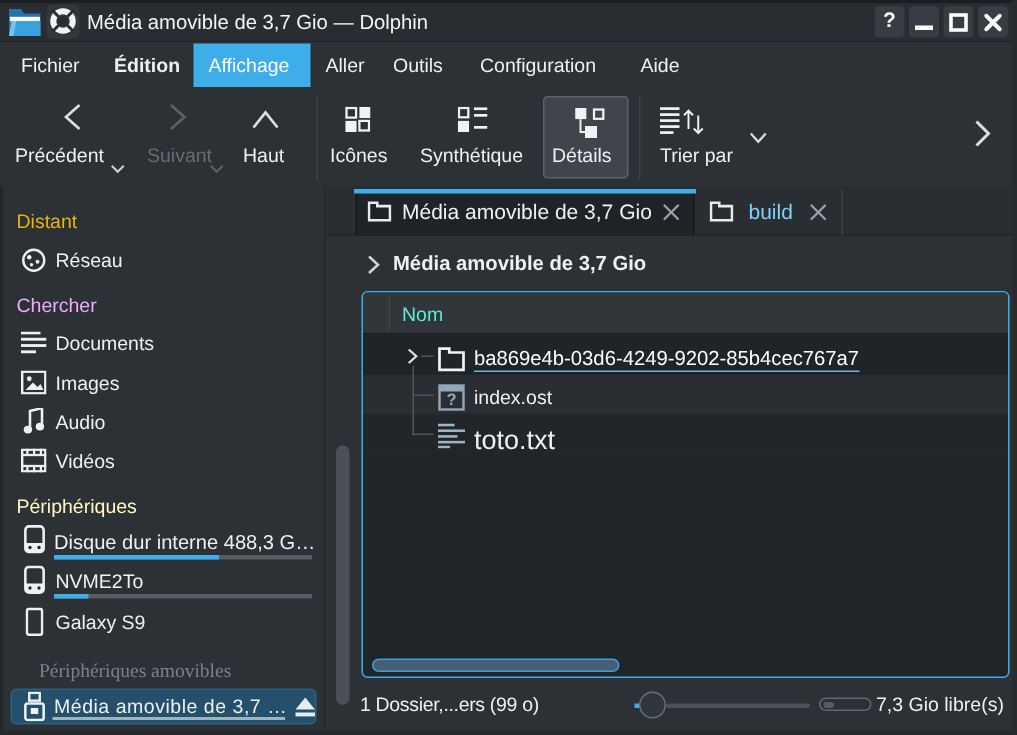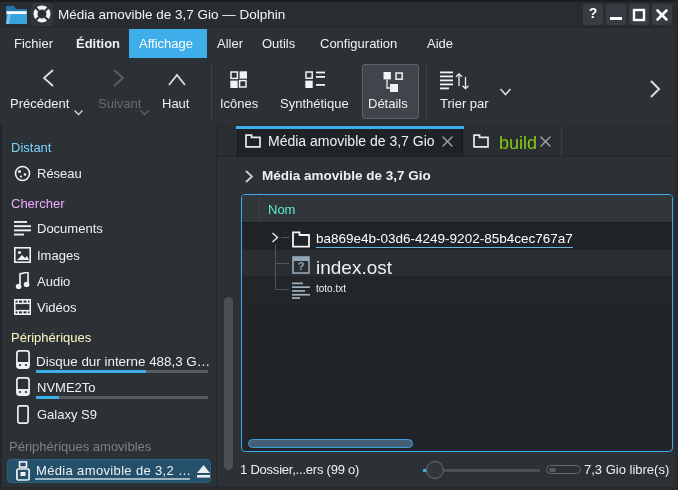--- a/index.html
+++ b/index.html
@@ -136,21 +136,21 @@
 <svg class="abs" style="left:648px;top:79px;" width="14" height="20" viewBox="0 0 14 20">
     <polyline points="3,2 11,10 3,18" fill="none" stroke="#dcdfe2" stroke-width="2"></polyline>
   </svg>
 
 <div class="abs" style="left:0;top:124px;width:678px;height:366px;background:#2c3136;"></div>
 <div class="abs" style="left:0;top:124px;width:2px;height:366px;background:#23272b;"></div>
 <div class="abs" style="left:216px;top:124px;width:1px;height:366px;background:#24282c;"></div>
 
 <div class="abs" style="left:224px;top:297px;width:9px;height:173px;background:#4a5056;border-radius:4.5px;"></div>
 
-<div class="abs" style="left:11px;top:140px;color:#7dd3fc;">Distant</div>
+<div class="abs" style="left:11px;top:140px;color:#eab308;">Distant</div>
 
 <svg class="abs" style="left:14px;top:165px;" width="17" height="17" viewBox="0 0 17 17">
   <circle cx="8.5" cy="8.5" r="7" fill="none" stroke="#eef0f1" stroke-width="1.6"></circle>
   <circle cx="5.5" cy="6.5" r="1.5" fill="#eef0f1"></circle>
   <circle cx="11" cy="9.5" r="1.3" fill="#eef0f1"></circle>
   <circle cx="7" cy="11.5" r="1.1" fill="#eef0f1"></circle>
 </svg>
 <div class="abs" style="left:37px;top:166px;">Réseau</div>
 
 <div class="abs" style="left:11px;top:196px;color:#f0abfc;">Chercher</div>
@@ -212,29 +212,29 @@
 </svg>
 <div class="abs" style="left:37px;top:380px;">NVME2To</div>
 <div class="abs" style="left:36px;top:396px;width:172px;height:2.6px;background:#565c61;"></div>
 <div class="abs" style="left:36px;top:396px;width:23px;height:2.6px;background:#3daee9;"></div>
 
 <svg class="abs" style="left:17px;top:405px;" width="12" height="19" viewBox="0 0 12 19">
   <rect x="0.9" y="0.9" width="10.2" height="17.2" rx="1.5" fill="none" stroke="#eef0f1" stroke-width="1.7"></rect>
 </svg>
 <div class="abs" style="left:37px;top:407px;">Galaxy S9</div>
 
-<div class="abs" style="left:9px;top:439px;color:#7a8287;">Périphériques amovibles</div>
+<div class="abs" style="left:26px;top:439px;color:#7a8287;font-family:Liberation Serif, serif;">Périphériques amovibles</div>
 
 <div class="abs" style="left:7px;top:459px;width:204px;height:24px;background:#24506b;border:1px solid #2e6180;border-radius:4px;"></div>
 <svg class="abs" style="left:16px;top:461px;" width="14" height="20" viewBox="0 0 14 20">
   <rect x="3.5" y="0.9" width="7" height="5.2" fill="none" stroke="#eef0f1" stroke-width="1.6"></rect>
   <rect x="0.9" y="8" width="12.2" height="11" rx="1.5" fill="none" stroke="#eef0f1" stroke-width="1.7"></rect>
   <rect x="4.5" y="11" width="5" height="4" fill="#eef0f1"></rect>
 </svg>
-<div class="abs" style="left:36px;top:463px;letter-spacing:0.35px;">Média amovible de 3,2 …</div>
+<div class="abs" style="left:36px;top:463px;letter-spacing:0.35px;">Média amovible de 3,7 …</div>
 <svg class="abs" style="left:196px;top:465px;" width="15" height="14" viewBox="0 0 15 14">
   <path d="M7.5 0 L14 8 L1 8 Z" fill="#e8ecee"></path>
   <rect x="1" y="10" width="13" height="2.6" fill="#e8ecee"></rect>
 </svg>
 <div class="abs" style="left:35px;top:478px;width:155px;height:2px;background:#9fb4c1;"></div>
 
 <div class="abs" style="left:217px;top:124px;width:461px;height:33px;background:#2a2e33;"></div>
 <div class="abs" style="left:217px;top:156px;width:461px;height:1px;background:#212529;"></div>
 
 <div class="abs" style="left:237px;top:126px;width:226px;height:31px;background:#1f2327;border-left:1px solid #16191c;border-right:1px solid #16191c;"></div>
@@ -247,21 +247,21 @@
     <g stroke="#9aa0a5" stroke-width="1.5" stroke-linecap="round">
       <line x1="2" y1="2" x2="11" y2="11"></line>
       <line x1="11" y1="2" x2="2" y2="11"></line>
     </g>
   </svg>
 
 <div class="abs" style="left:561px;top:126px;width:1px;height:31px;background:#3a3f44;"></div>
 <svg class="abs" style="left:473px;top:134px;" width="16" height="14" viewBox="0 0 16 14">
   <path d="M1 12.8 L1 1.2 L6.5 1.2 L6.5 3.4 L15 3.4 L15 12.8 Z" fill="none" stroke="#e8ebed" stroke-width="1.7"></path>
 </svg>
-<div class="abs" style="left:499px;top:133px;font-size:18px;color:#84cc16;">build</div>
+<div class="abs" style="left:499px;top:133px;font-size:14px;color:#7dd3fc;">build</div>
 <svg class="abs" style="left:539px;top:135px;" width="13" height="13" viewBox="0 0 13 13">
     <g stroke="#9aa0a5" stroke-width="1.5" stroke-linecap="round">
       <line x1="2" y1="2" x2="11" y2="11"></line>
       <line x1="11" y1="2" x2="2" y2="11"></line>
     </g>
   </svg>
 
 <svg class="abs" style="left:243px;top:169px;" width="12" height="15" viewBox="0 0 12 15">
     <polyline points="3,2 9,7.5 3,13" fill="none" stroke="#cfd3d6" stroke-width="1.7"></polyline>
   </svg>
@@ -289,32 +289,32 @@
 <svg class="abs" style="left:292px;top:231px;" width="18" height="17" viewBox="0 0 18 17">
   <path d="M1 15.6 L1 1.4 L7.5 1.4 L7.5 4 L17 4 L17 15.6 Z" fill="none" stroke="#f2f4f5" stroke-width="1.8"></path>
 </svg>
 <div class="abs" style="left:316px;top:231px;font-size:13.5px;color:#fcfdfd;border-bottom:1px solid #6cb3de;padding-bottom:1px;">ba869e4b-03d6-4249-9202-85b4cec767a7</div>
 
 <svg class="abs" style="left:292px;top:256px;" width="18" height="18" viewBox="0 0 18 18">
   <rect x="1" y="1" width="16" height="16" fill="none" stroke="#93a7b8" stroke-width="1.6"></rect>
   <rect x="1" y="1" width="16" height="4" fill="#93a7b8"></rect>
   <text x="9" y="14" font-size="11" font-weight="bold" fill="#93a7b8" text-anchor="middle" font-family="Liberation Sans">?</text>
 </svg>
-<div class="abs" style="left:316px;top:257px;font-size:19px;">index.ost</div>
+<div class="abs" style="left:316px;top:257px;font-size:13px;">index.ost</div>
 
 <svg class="abs" style="left:292px;top:282px;" width="18" height="17" viewBox="0 0 18 17">
   <g fill="#9fb3c2">
     <rect x="0" y="0.5" width="11" height="1.7"></rect>
     <rect x="0" y="4.3" width="18" height="1.7"></rect>
     <rect x="0" y="8.1" width="13" height="1.7"></rect>
     <rect x="0" y="11.9" width="18" height="1.7"></rect>
     <rect x="0" y="15.2" width="8" height="1.7"></rect>
   </g>
 </svg>
-<div class="abs" style="left:316px;top:283px;font-size:10px;">toto.txt</div>
+<div class="abs" style="left:316px;top:283px;font-size:18px;">toto.txt</div>
 
 <div class="abs" style="left:248px;top:439px;width:165px;height:9px;background:#456076;border:1px solid #3b9edd;border-radius:4.5px;"></div>
 
 <div class="abs" style="left:240px;top:462px;letter-spacing:-0.22px;">1 Dossier,...ers (99 o)</div>
 <div class="abs" style="left:374px;top:462px;margin-top:32px;">Zoom :</div>
 <div class="abs" style="left:423px;top:468.5px;width:7px;height:3px;background:#3daee9;"></div>
 <div class="abs" style="left:444px;top:468.5px;width:96px;height:3px;background:#4b5157;border-radius:1.5px;"></div>
 <div class="abs" style="left:426px;top:461px;width:18px;height:18px;background:#31363b;border:1.5px solid #6a7076;border-radius:50%;"></div>
 <div class="abs" style="left:546px;top:465px;width:35px;height:9px;border:1px solid #62686d;border-radius:4.5px;"></div>
 <div class="abs" style="left:548.5px;top:467.5px;width:7px;height:4px;background:#565c61;border-radius:2px;"></div>

